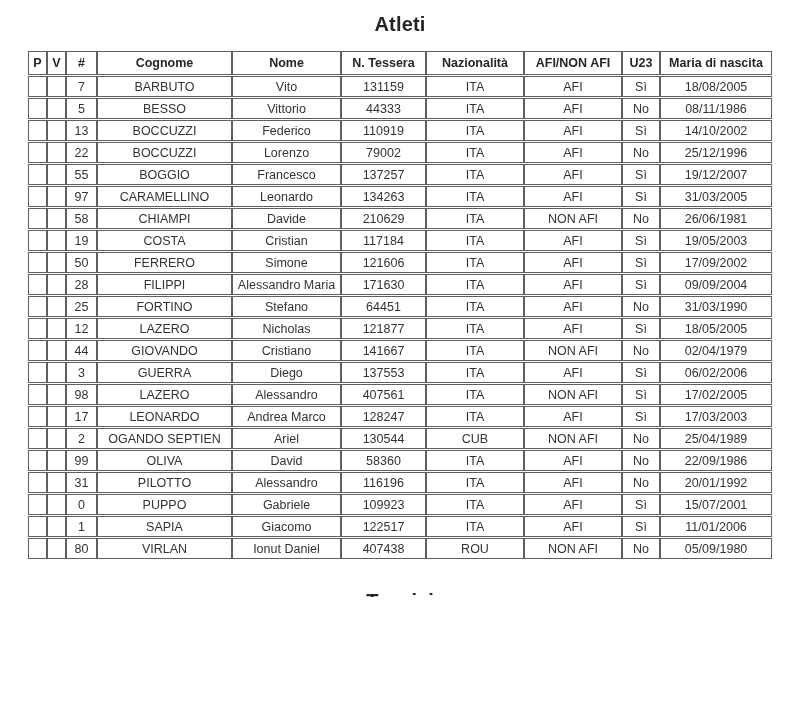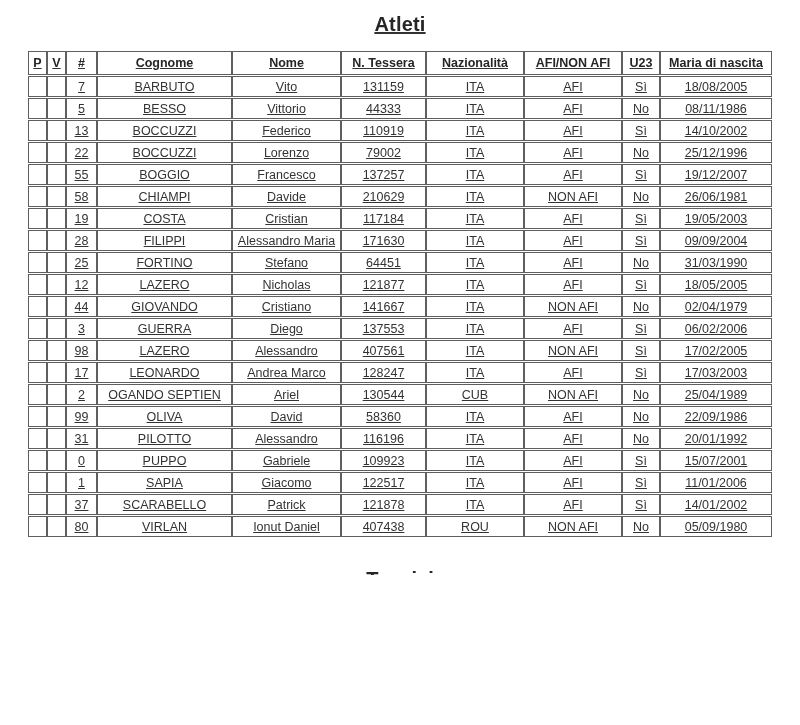--- a/index.html
+++ b/index.html
@@ -5,21 +5,20 @@
   * { margin: 0; padding: 0; box-sizing: border-box; }
   html, body { background: #ffffff; }
   .page {
     width: 800px;
     height: 711px;
     background: #ffffff;
     overflow: hidden;
     font-family: "Liberation Sans", sans-serif;
     color: #333333;
     position: relative;
-    text-decoration: underline;
   }
   .page-title {
     margin-top: 13px;
     text-align: center;
     font-size: 20px;
     font-weight: bold;
     color: #262626;
     letter-spacing: 0.2px;
   }
   table.roster {
@@ -159,40 +158,64 @@
           <td>Francesco</td>
           <td>137257</td>
           <td>ITA</td>
           <td>AFI</td>
           <td>Sì</td>
           <td>19/12/2007</td>
         </tr>
         <tr>
           <td></td>
           <td></td>
+          <td>97</td>
+          <td>CARAMELLINO</td>
+          <td>Leonardo</td>
+          <td>134263</td>
+          <td>ITA</td>
+          <td>AFI</td>
+          <td>Sì</td>
+          <td>31/03/2005</td>
+        </tr>
+        <tr>
+          <td></td>
+          <td></td>
           <td>58</td>
           <td>CHIAMPI</td>
           <td>Davide</td>
           <td>210629</td>
           <td>ITA</td>
           <td>NON AFI</td>
           <td>No</td>
           <td>26/06/1981</td>
         </tr>
         <tr>
           <td></td>
           <td></td>
           <td>19</td>
           <td>COSTA</td>
           <td>Cristian</td>
           <td>117184</td>
           <td>ITA</td>
           <td>AFI</td>
           <td>Sì</td>
           <td>19/05/2003</td>
+        </tr>
+        <tr>
+          <td></td>
+          <td></td>
+          <td>50</td>
+          <td>FERRERO</td>
+          <td>Simone</td>
+          <td>121606</td>
+          <td>ITA</td>
+          <td>AFI</td>
+          <td>Sì</td>
+          <td>17/09/2002</td>
         </tr>
         <tr>
           <td></td>
           <td></td>
           <td>28</td>
           <td>FILIPPI</td>
           <td>Alessandro Maria</td>
           <td>171630</td>
           <td>ITA</td>
           <td>AFI</td>
@@ -323,32 +346,20 @@
           <td></td>
           <td></td>
           <td>1</td>
           <td>SAPIA</td>
           <td>Giacomo</td>
           <td>122517</td>
           <td>ITA</td>
           <td>AFI</td>
           <td>Sì</td>
           <td>11/01/2006</td>
-        </tr>
-        <tr>
-          <td></td>
-          <td></td>
-          <td>37</td>
-          <td>SCARABELLO</td>
-          <td>Patrick</td>
-          <td>121878</td>
-          <td>ITA</td>
-          <td>AFI</td>
-          <td>Sì</td>
-          <td>14/01/2002</td>
         </tr>
         <tr>
           <td></td>
           <td></td>
           <td>80</td>
           <td>VIRLAN</td>
           <td>Ionut Daniel</td>
           <td>407438</td>
           <td>ROU</td>
           <td>NON AFI</td>

